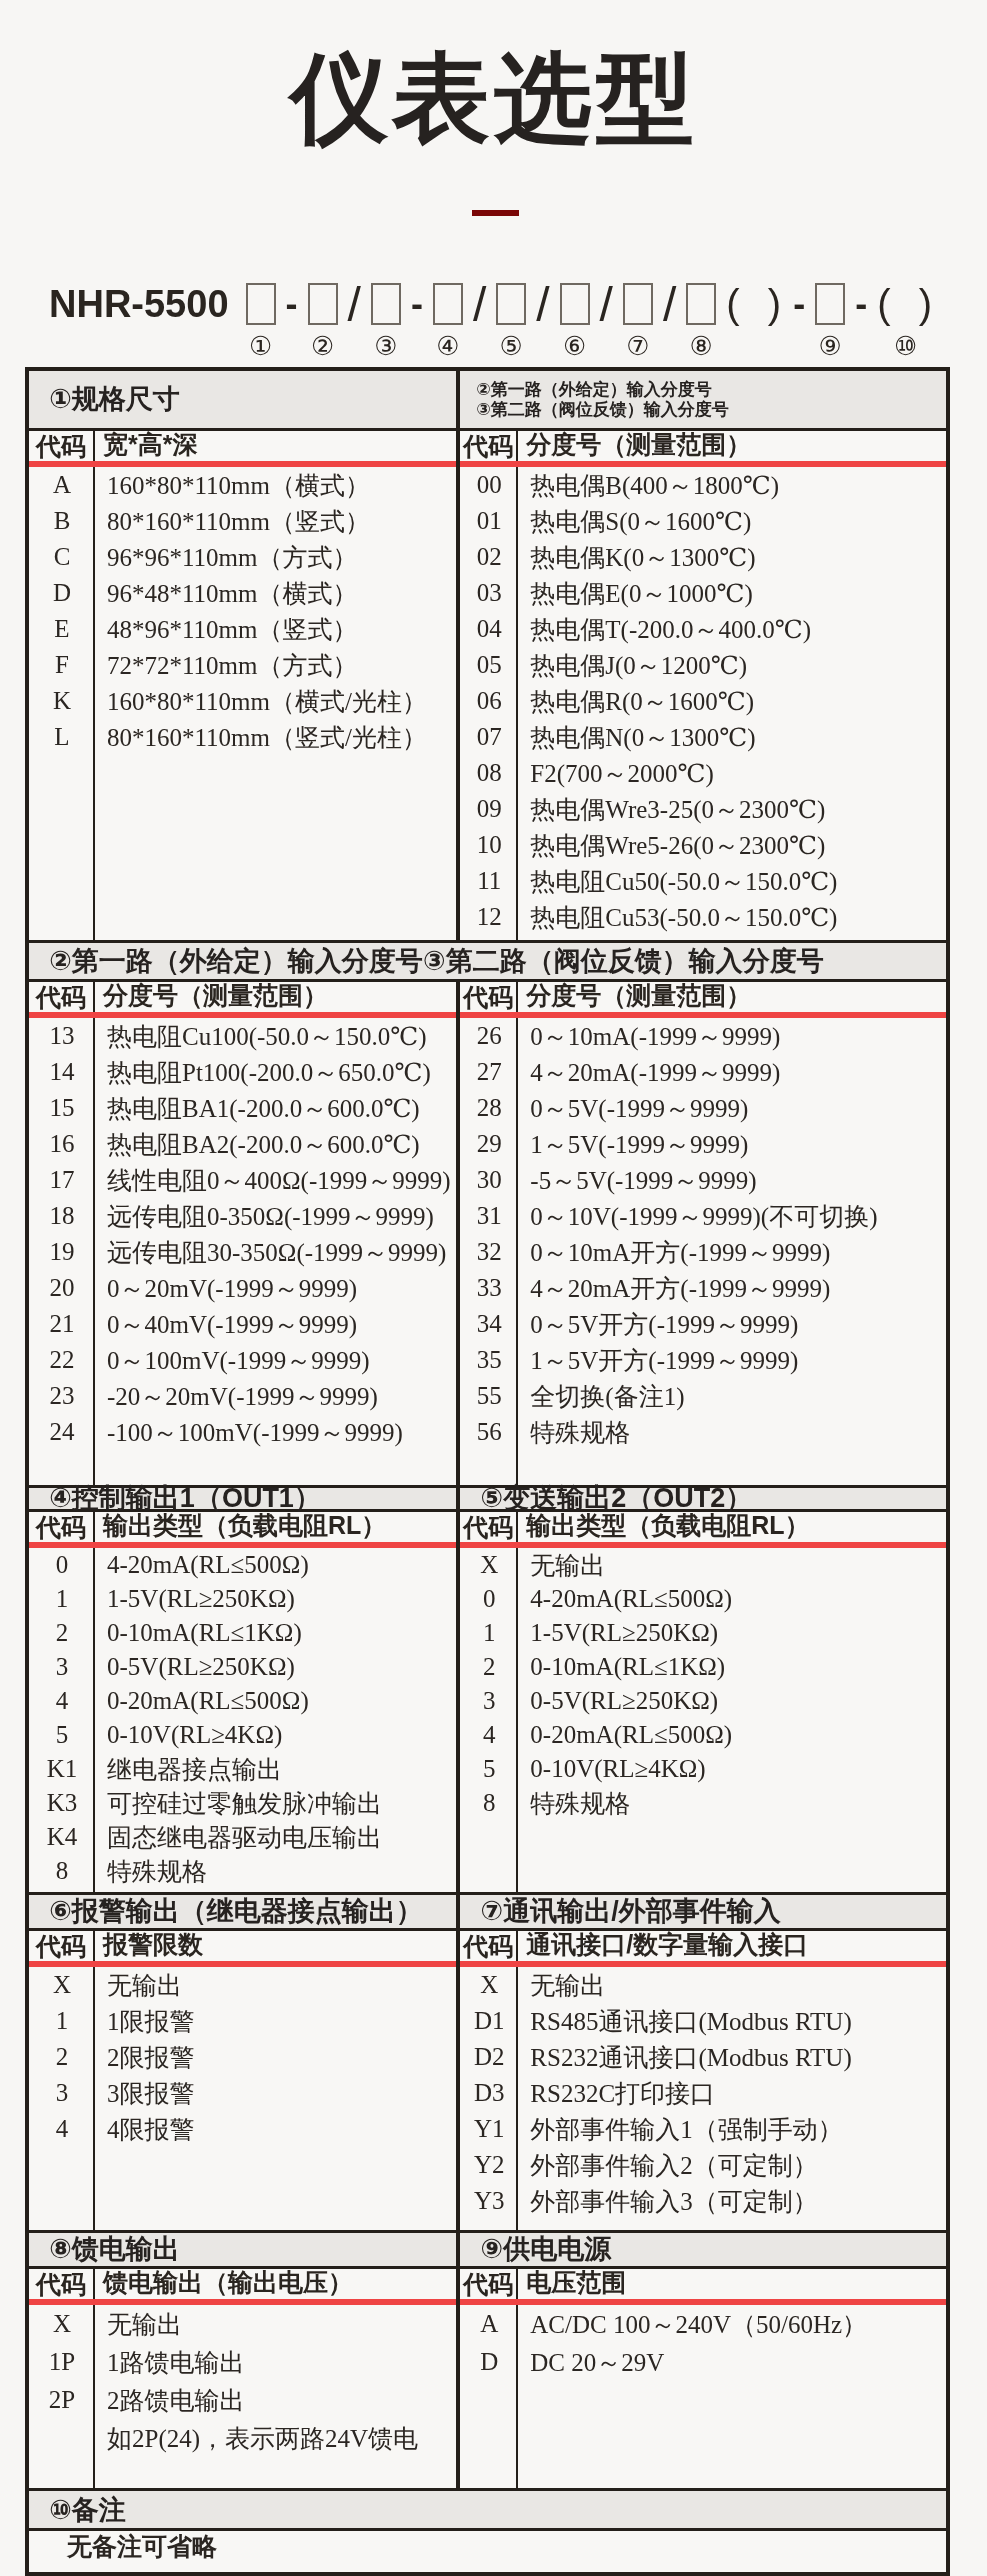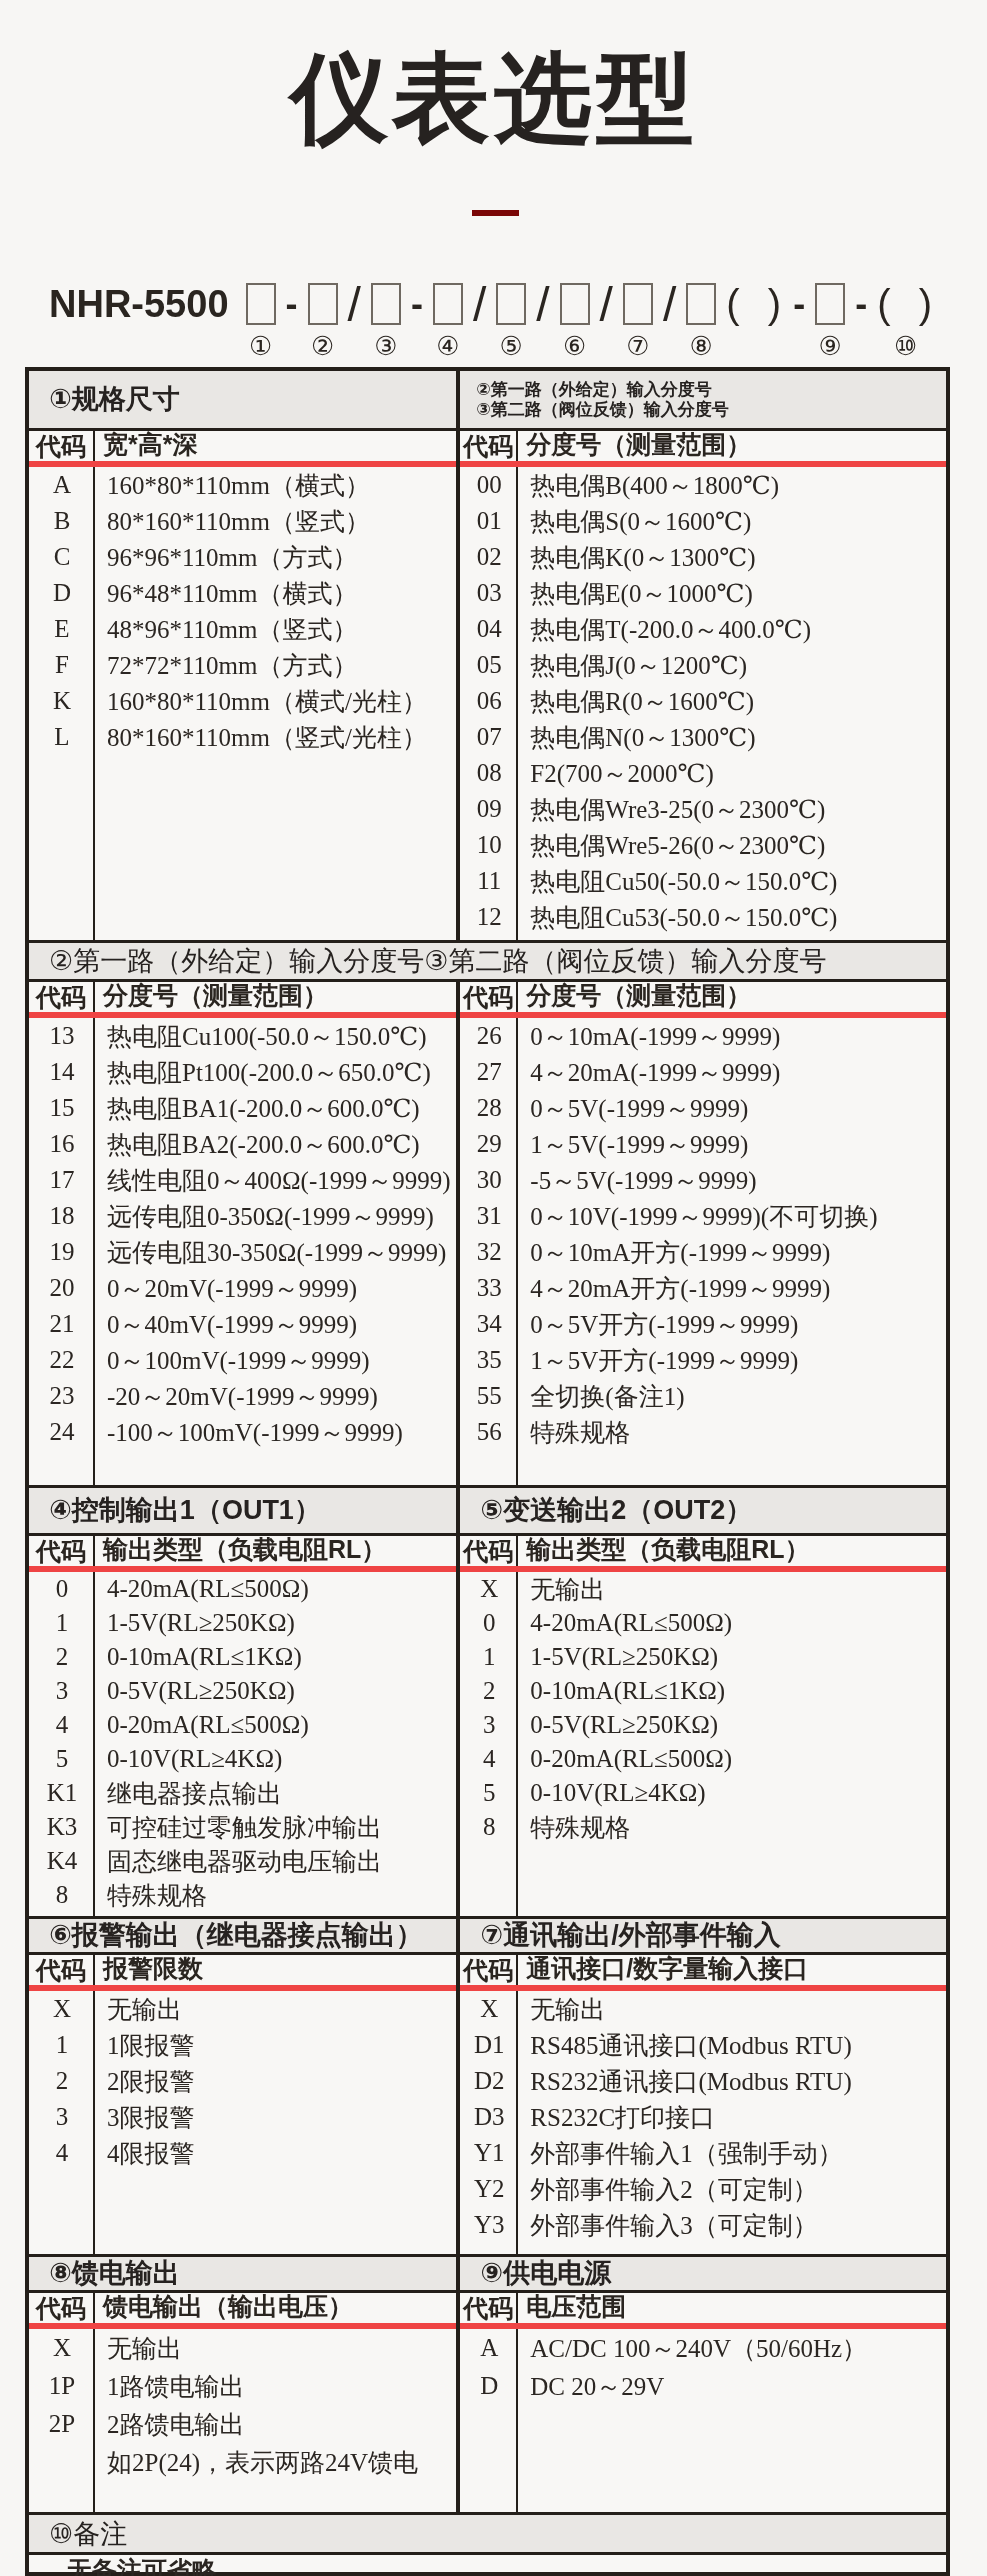--- a/index.html
+++ b/index.html
@@ -63,21 +63,21 @@
     border-bottom:3px solid #241f1a;
     box-sizing:border-box;
     display:flex;flex-direction:column;justify-content:center;
     padding-left:20px;
     font-size:27px;font-weight:700;color:#262220;
   }
   .hdr .hline{line-height:1.12;}
   .fullhdr{
     background:#e9e7e4;border-bottom:3px solid #241f1a;box-sizing:border-box;
     display:flex;align-items:center;padding-left:20px;
-    font-size:27px;font-weight:400;color:#262220;
+    font-size:27px;font-weight:700;color:#262220;
   }
 
   .colhead{
     display:flex;flex-direction:row;box-sizing:border-box;
     border-bottom:6px solid #ef4444;
     font-weight:700;font-size:25px;align-items:flex-end;
     background:#f8f7f5;
   }
   .colhead .cc{box-sizing:border-box;text-align:center;border-right:2px solid #241f1a;align-self:stretch;display:flex;align-items:center;justify-content:center;}
   .colhead .cd{padding-left:8px;}
@@ -100,21 +100,21 @@
   .s1 .colhead{height:36px;}
   .s1 .data{height:473px;}
   .s1 .row{height:36px;}
   .s1 .hdr.two{font-size:17px;padding-left:16px;}
 
   .s2h{height:39px;}
   .s2 .colhead{height:36px;}
   .s2 .data{height:467px;}
   .s2 .row{height:36px;}
 
-  .s3 .hdr{height:48px;}
+  .s3 .hdr{height:24px;}
   .s3 .colhead{height:36px;}
   .s3 .data{height:344px;}
   .s3 .row{height:34px;}
 
   .s4 .hdr{height:36px;}
   .s4 .colhead{height:36px;}
   .s4 .data{height:263px;}
   .s4 .row{height:36px;}
 
   .s5 .hdr{height:36px;}

